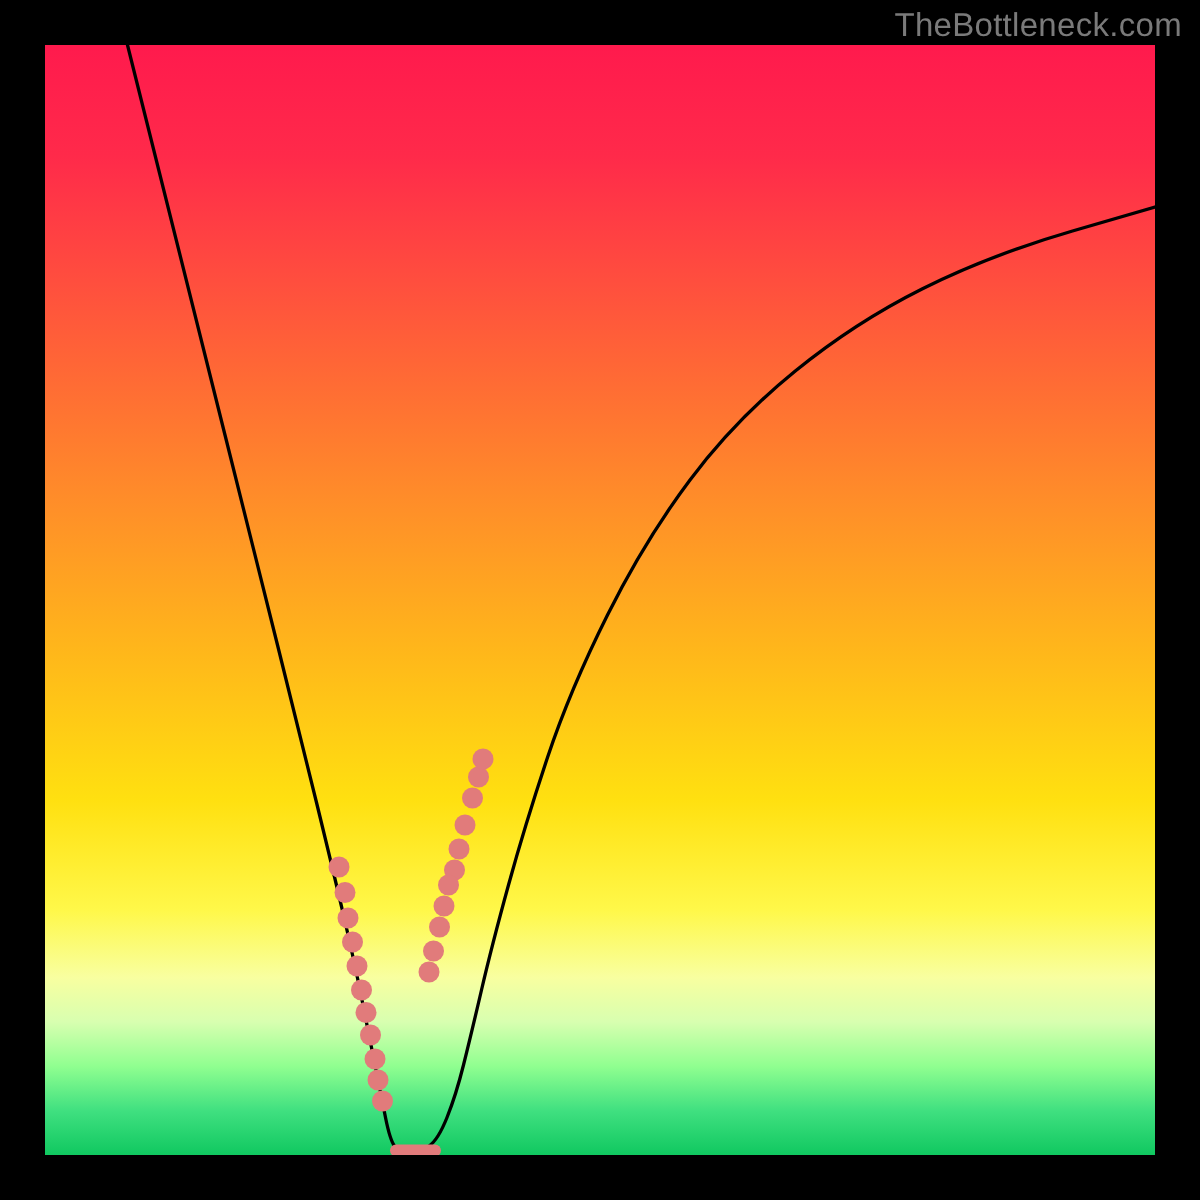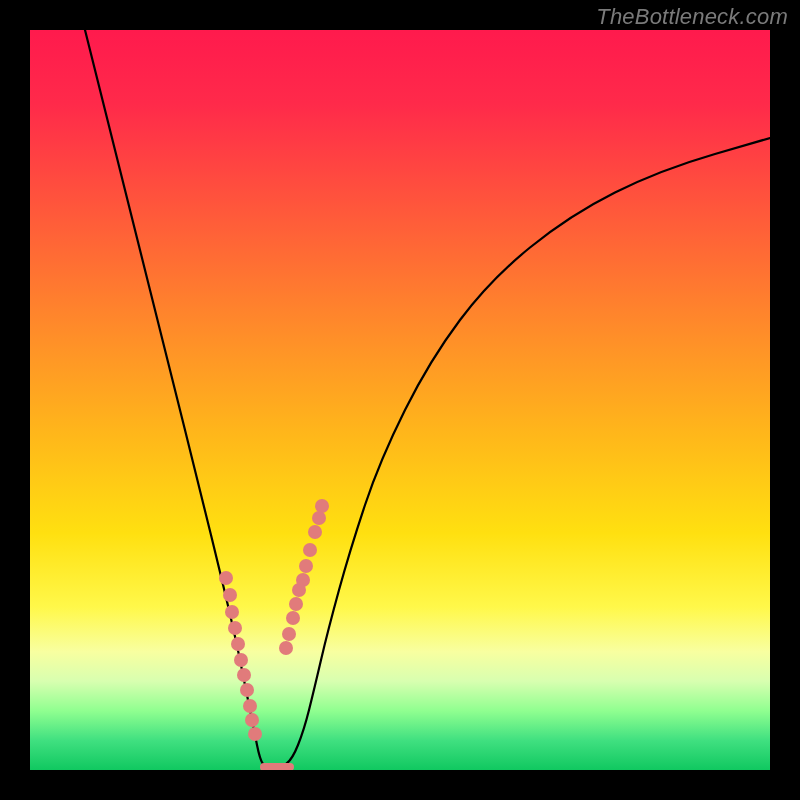--- a/index.html
+++ b/index.html
@@ -11,21 +11,20 @@
     font-family: Arial, Helvetica, sans-serif;
     overflow: hidden;
   }
   .frame {
     position: absolute;
     top: 0;
     left: 0;
     width: 800px;
     height: 800px;
     background: #000;
-    font-style: italic;
   }
   .plot-area {
     position: absolute;
     top: 30px;
     left: 30px;
     width: 740px;
     height: 740px;
     
     background: linear-gradient(to bottom,
       #ff1a4d 0%,

